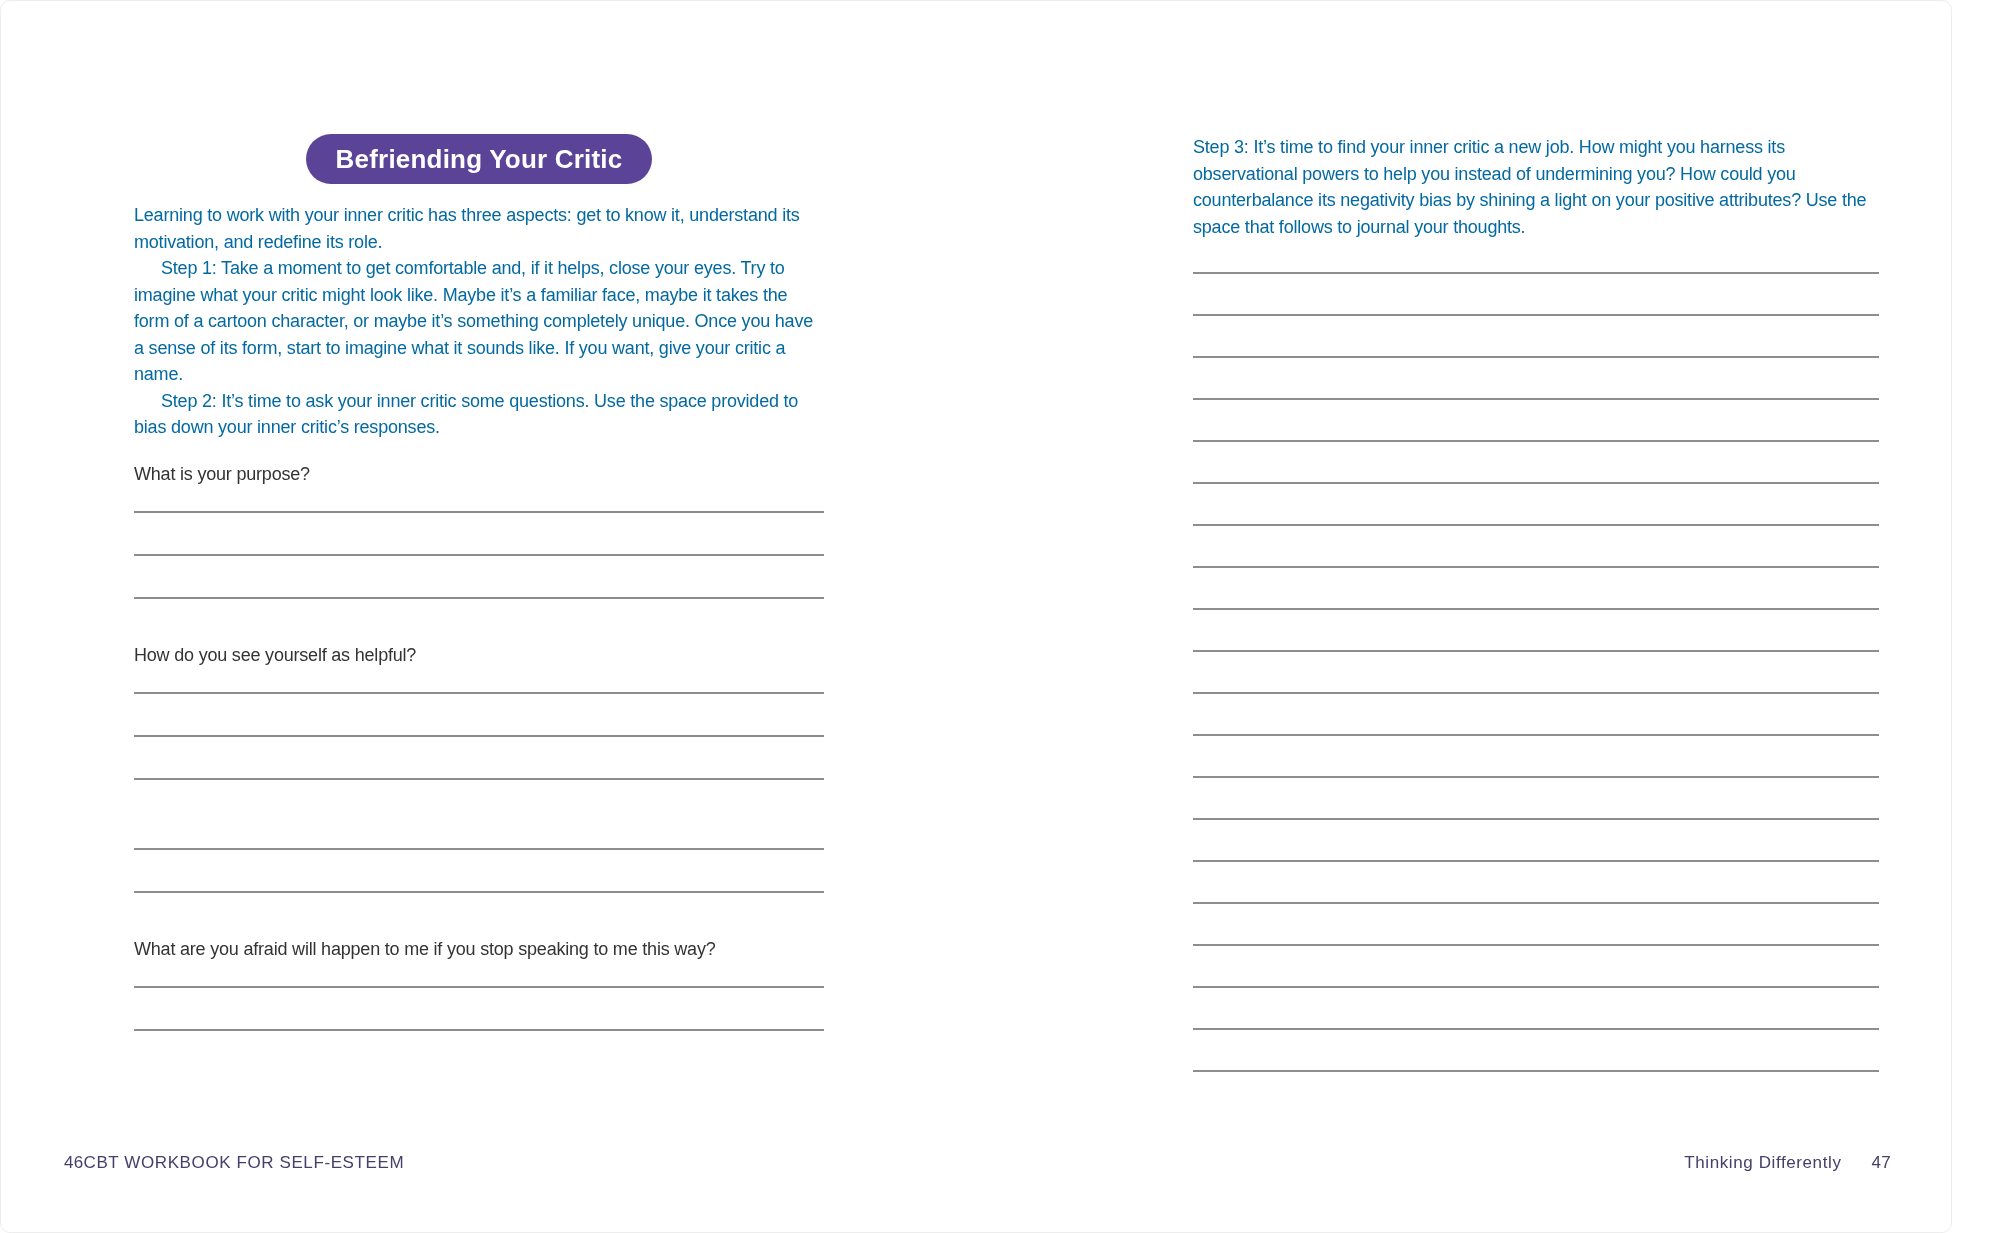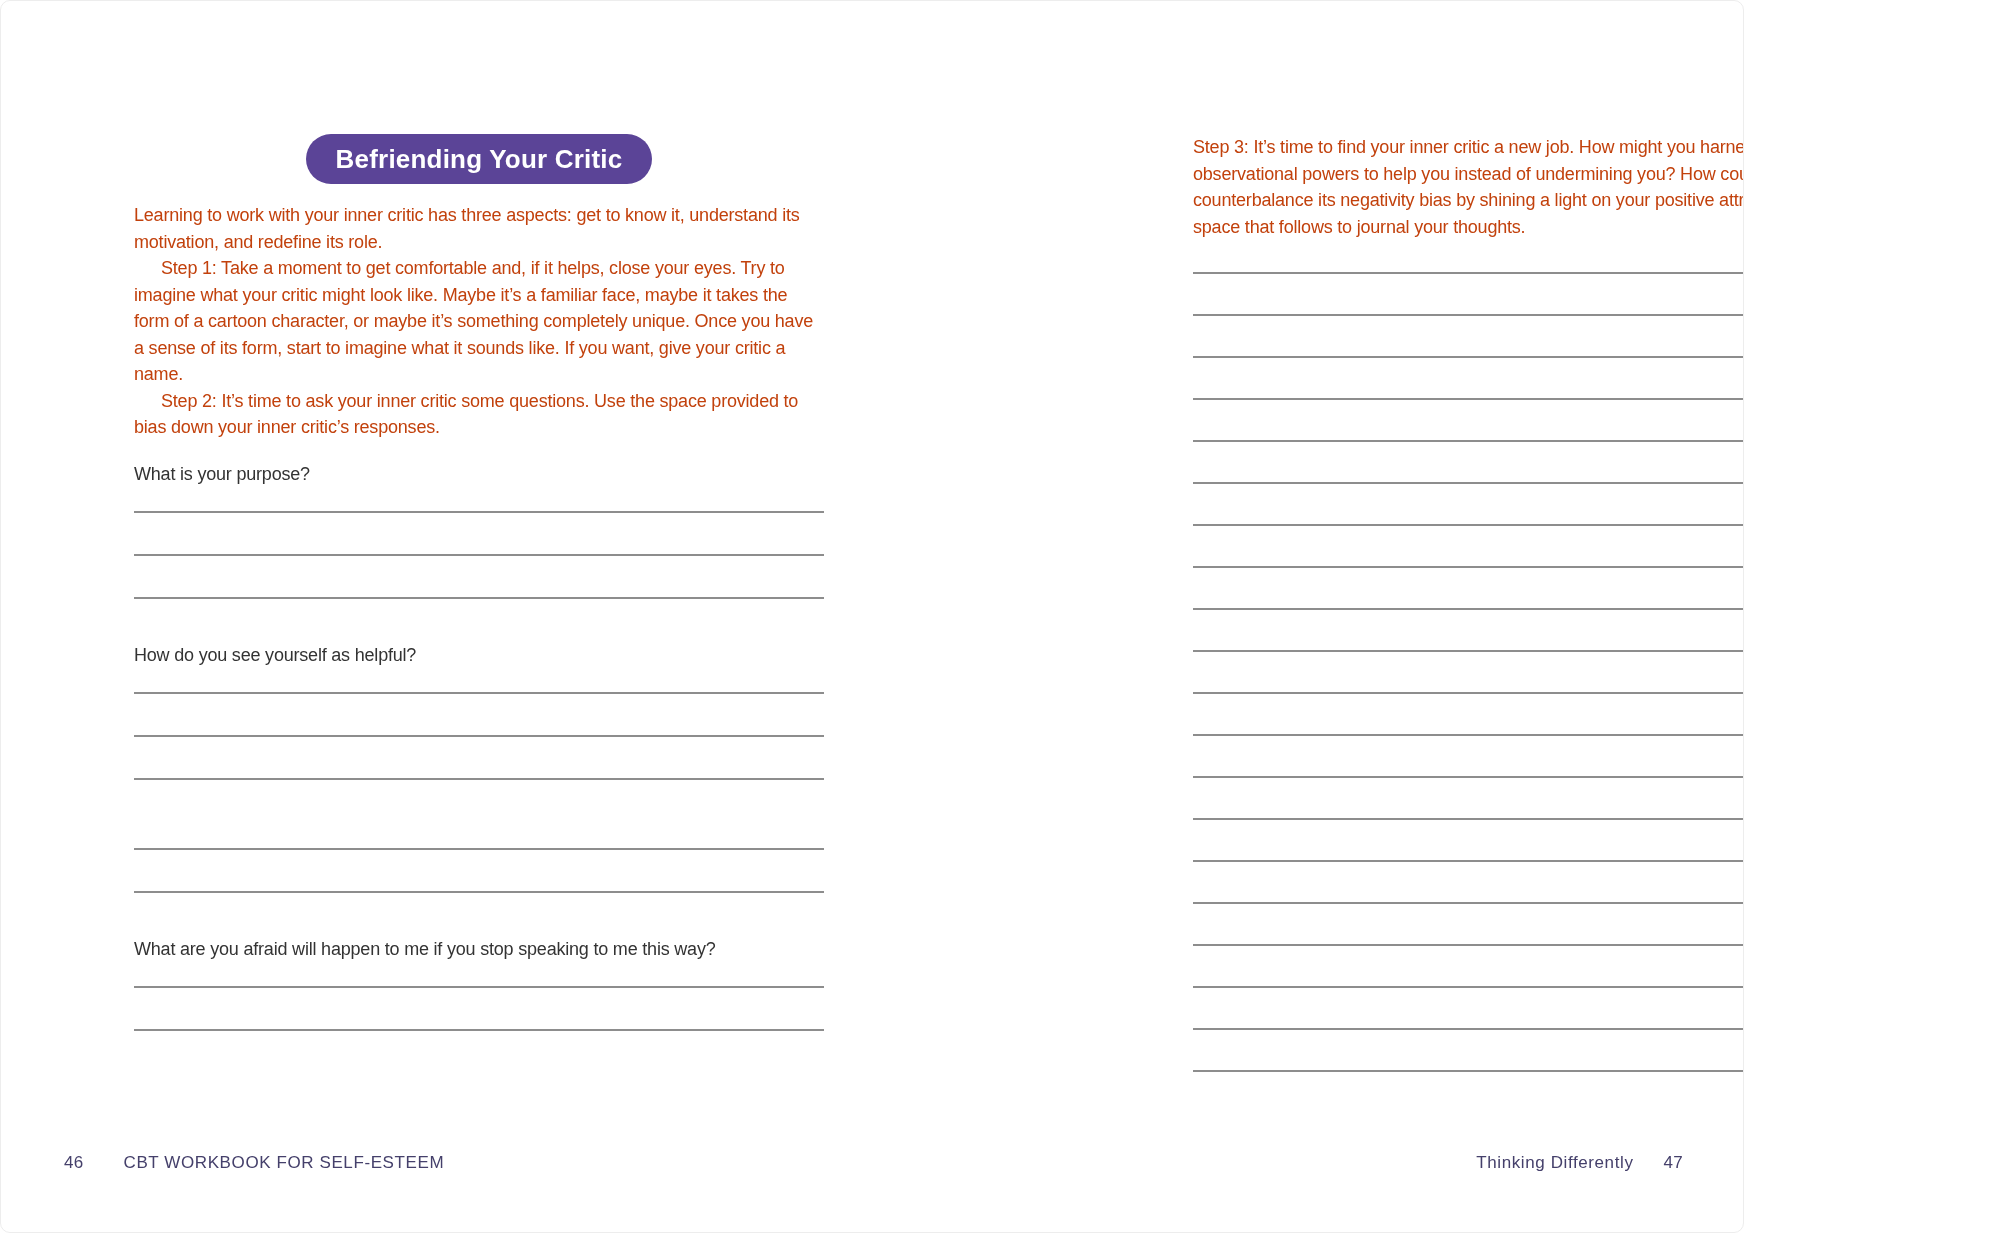--- a/index.html
+++ b/index.html
@@ -1,37 +1,37 @@
 <!DOCTYPE html>
 <html><head>
 <meta charset="utf-8">
 <style>
   html,body{margin:0;padding:0;background:#ffffff;font-family:"Liberation Sans",sans-serif;}
-  .canvas{position:relative;width:1744px;height:1233px;background:#ffffff;
+  .canvas{position:relative;width:1952px;height:1233px;background:#ffffff;
           border:1px solid #ededed;border-radius:10px;box-sizing:border-box;overflow:hidden;}
   .page-col{position:absolute;top:133px;}
   .left-col{left:133px;width:690px;}
   .right-col{left:1192px;width:686px;}
   .badge{display:block;width:fit-content;margin:0 auto;background:#5b4497;color:#ffffff;
          font-size:26px;font-weight:bold;line-height:30px;padding:10px 30px;border-radius:999px;
          letter-spacing:0.2px;}
-  .body-text{color:#c2410c;font-size:18px;line-height:26.5px;letter-spacing:-0.2px;margin:0;}
+  .body-text{color:#0369a1;font-size:18px;line-height:26.5px;letter-spacing:-0.2px;margin:0;}
   .intro{margin-top:18px;}
   .indented{text-indent:27px;}
   .qblock{margin-top:44px;}
   .qblock.first{margin-top:21px;}
   .qlabel{color:#333333;font-size:18px;line-height:25px;letter-spacing:-0.2px;}
   .answer-line{height:43px;border-bottom:2px solid #8d8d8d;box-sizing:border-box;}
   .answer-line.first{height:26px;}
   .journal-lines{margin-top:0;}
   .journal-line{height:42px;border-bottom:2px solid #8d8d8d;box-sizing:border-box;}
   .journal-line.first{height:34px;}
   .footer{position:absolute;top:1150px;color:#45406b;font-size:17px;line-height:24px;
           display:flex;align-items:baseline;}
-  .footer-left{left:63px;gap:40px;}
+  .footer-left{left:63px;}
   .footer-right{right:60px;gap:30px;}
   .footer .page-num{letter-spacing:0.3px;}
   .footer .footer-title{letter-spacing:0.6px;font-weight:500;}
 </style>
 </head>
 <body>
 
 <div class="canvas">
 
   <div class="page-col left-col">

